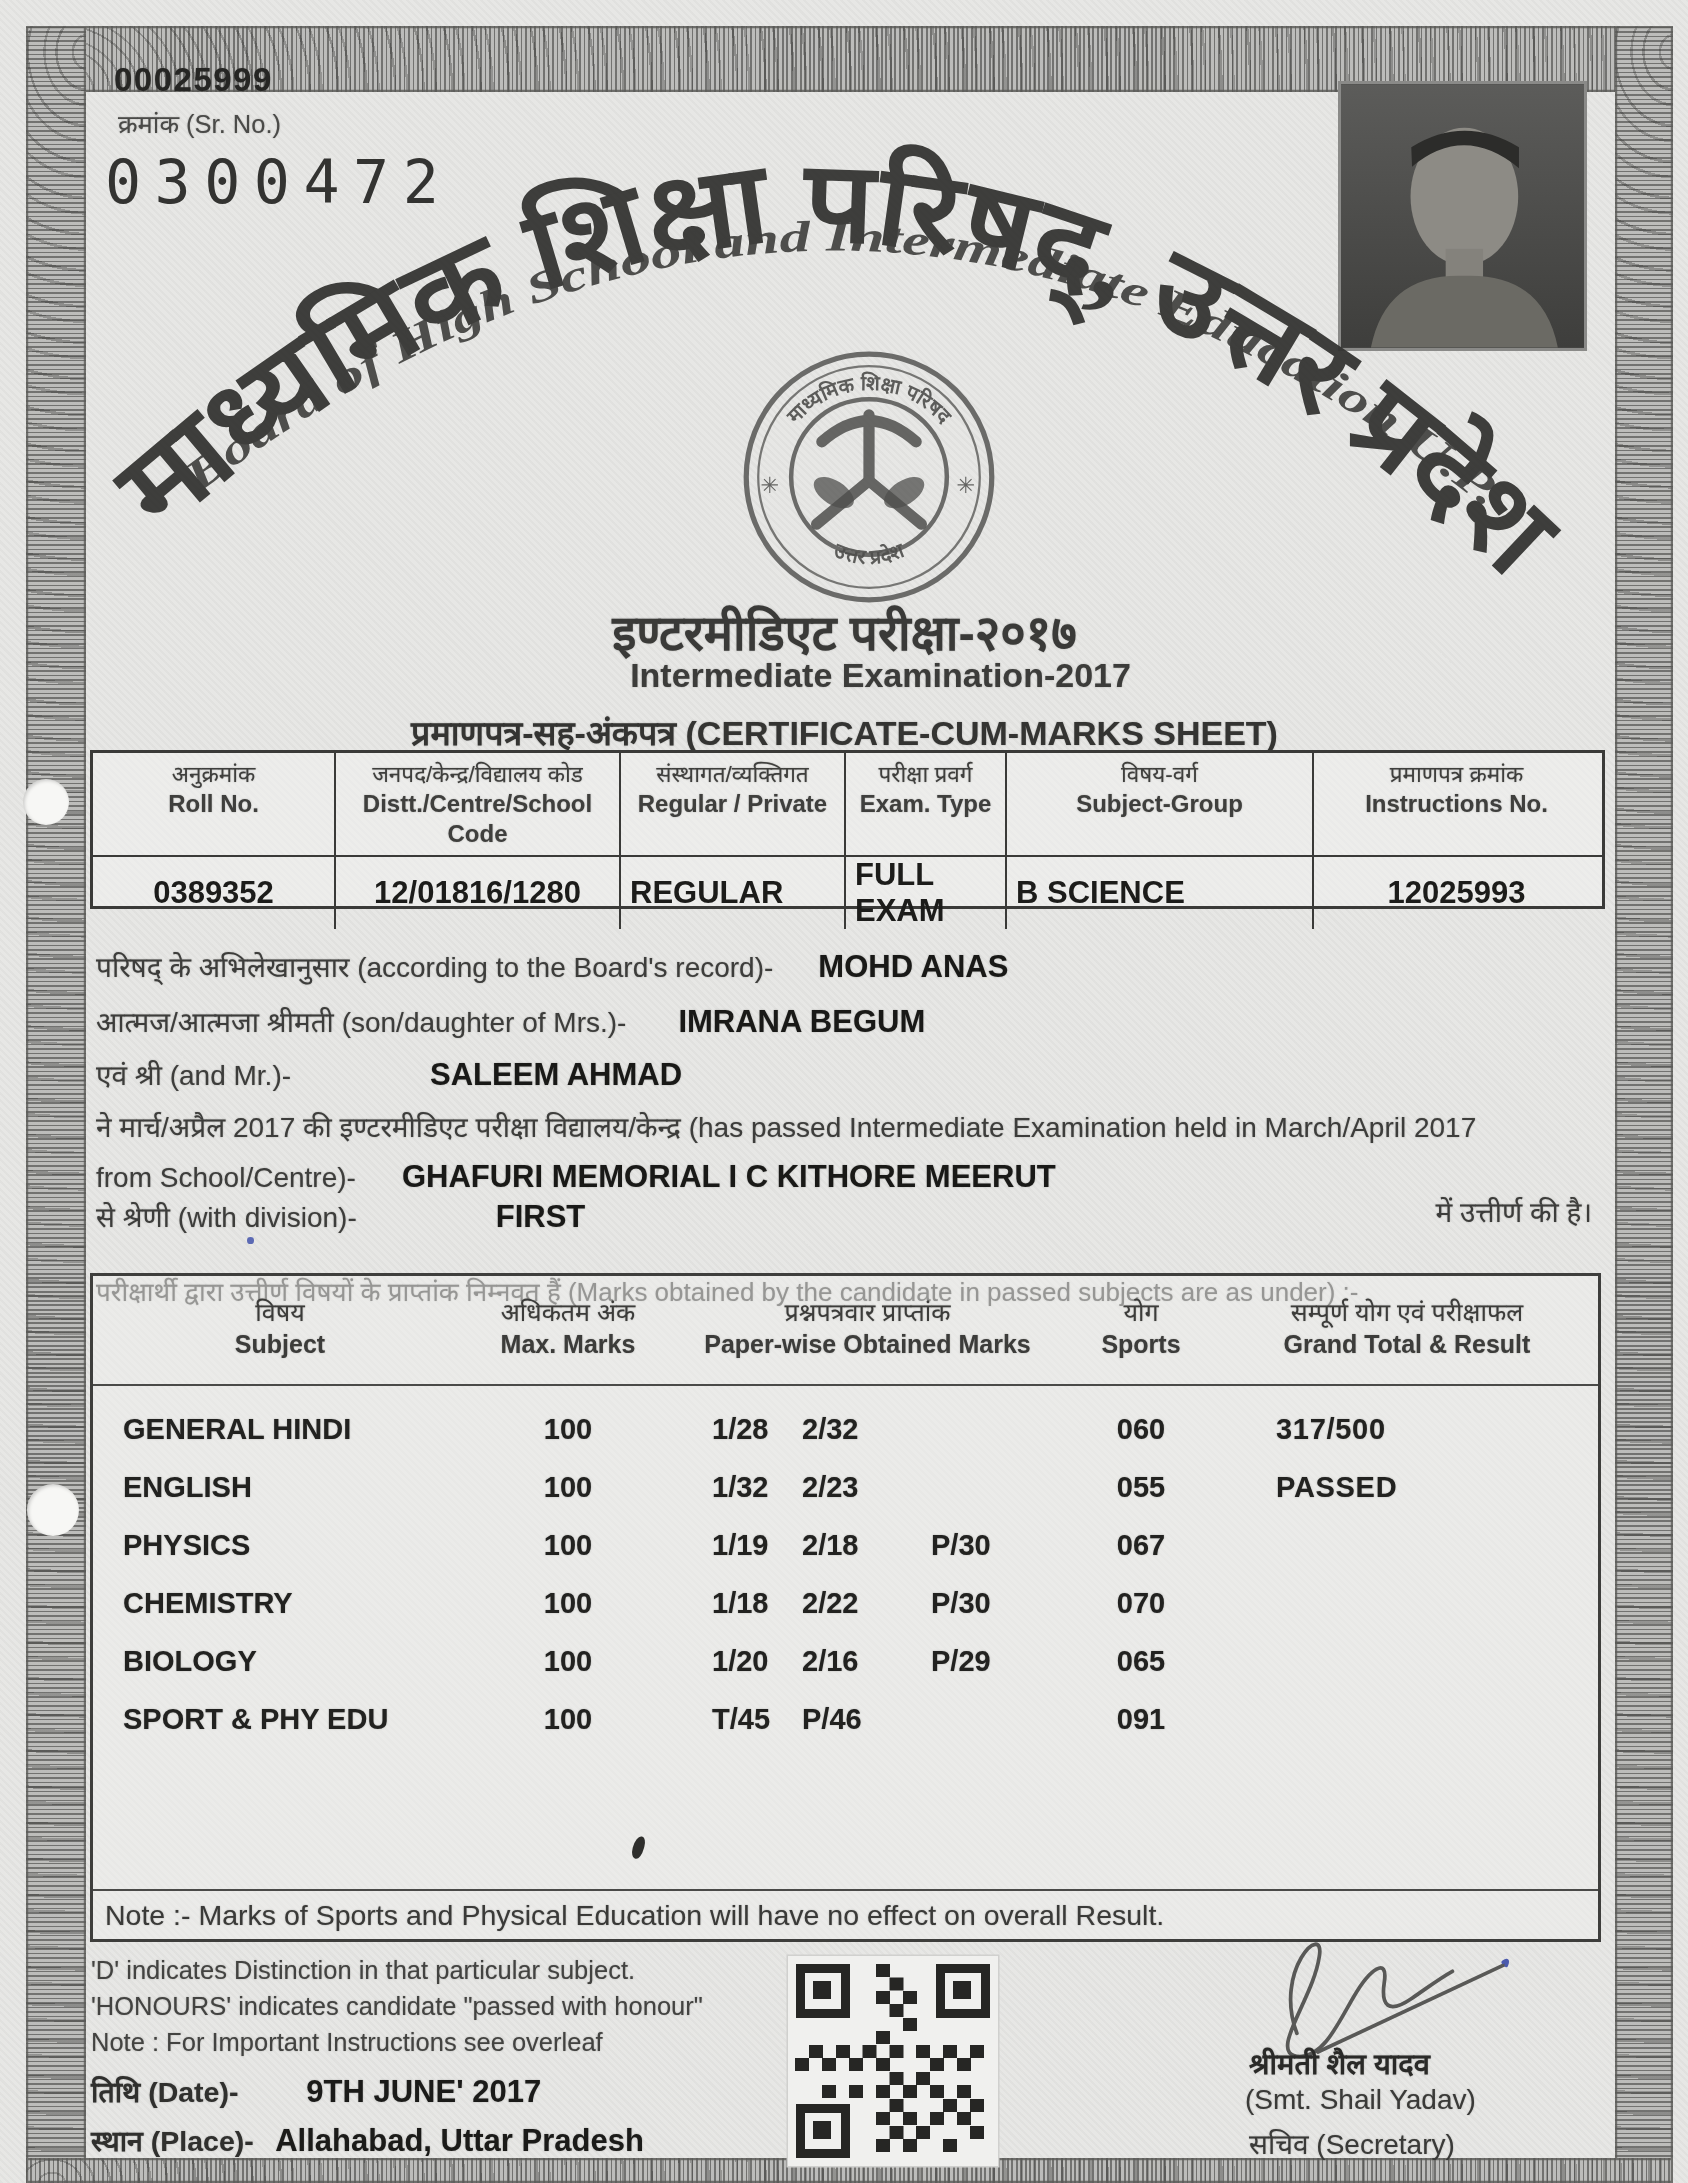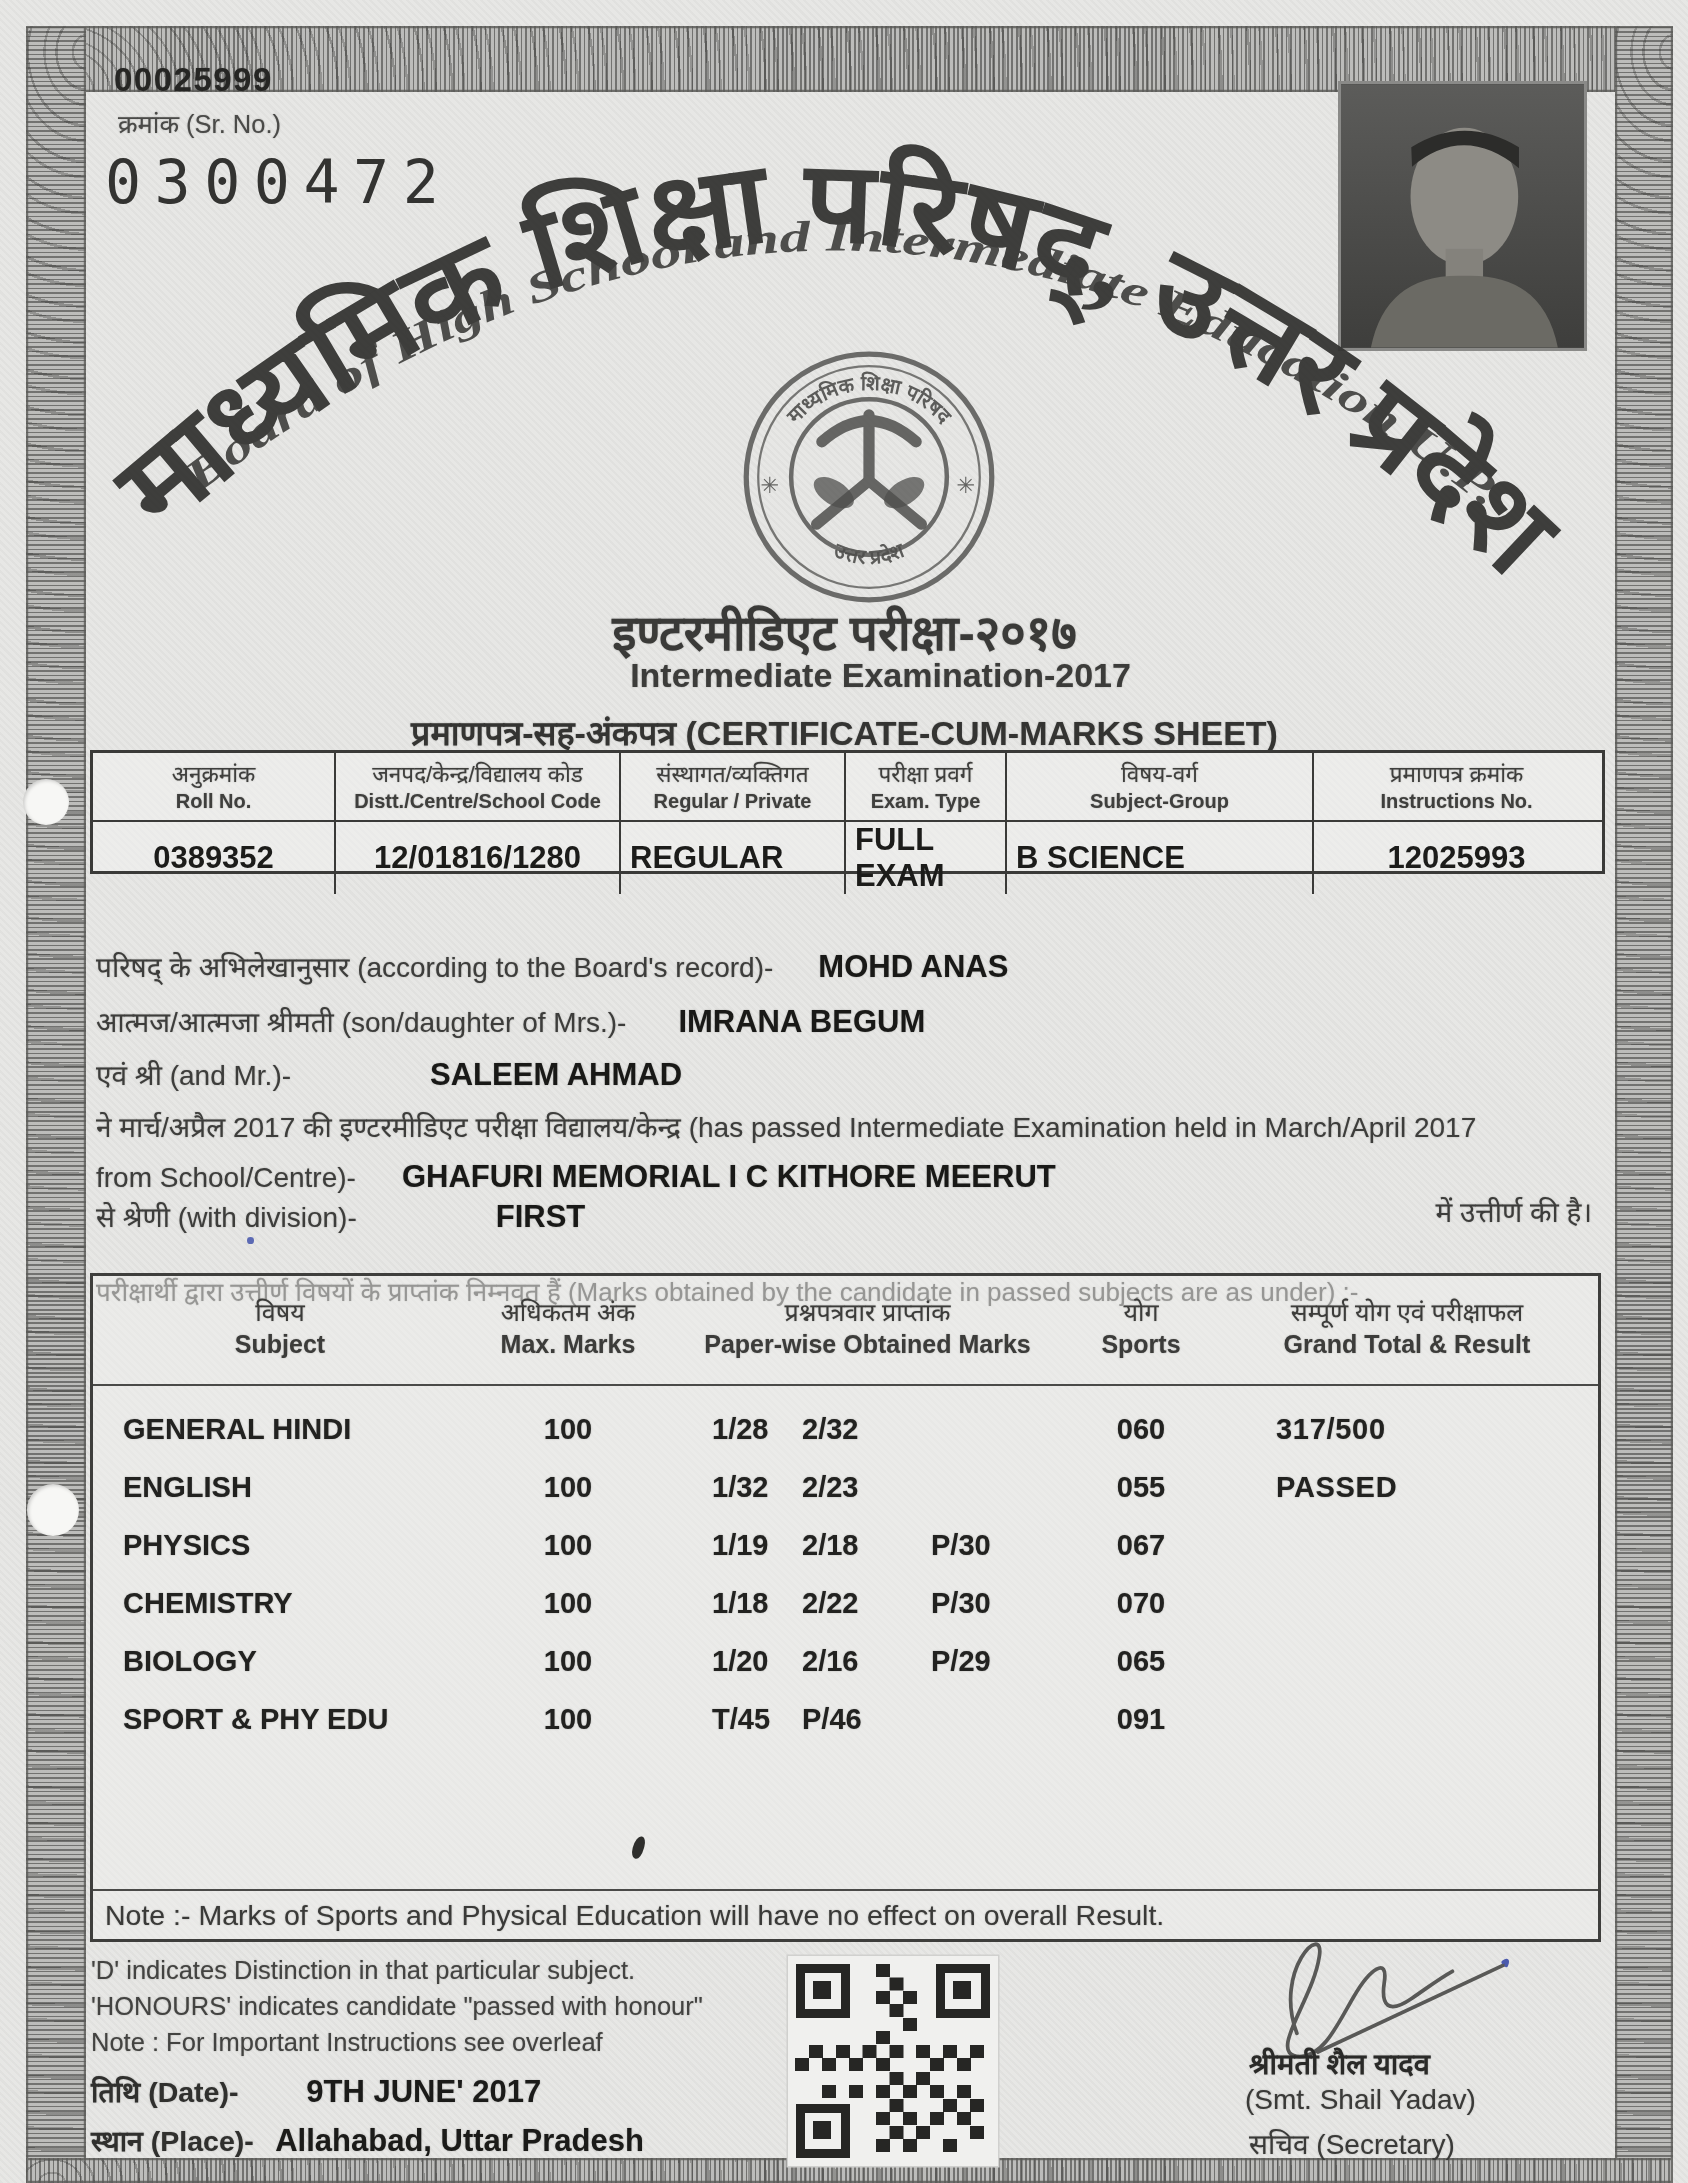--- a/index.html
+++ b/index.html
@@ -33,21 +33,21 @@
   .exam-en{font-size:34px;font-weight:bold;color:#3c3c3a;padding-left:36px;}
   .sheet-ti{font-size:34px;font-weight:bold;color:#343432;}
   .center{width:1689px;text-align:center;}
 
   
   .info-table{position:absolute;left:90px;top:750px;width:1509px;border:3px solid #3a3a38;background:rgba(242,242,240,.55);}
   .info-head{display:grid;grid-template-columns:243px 285px 225px 161px 307px 285px;border-bottom:2.2px solid #3a3a38;}
   .info-head .cell{border-right:2.2px solid #3a3a38;text-align:center;padding:7.5px 3px 6px 3px;line-height:1.25;}
   .info-head .cell:last-child{border-right:none;}
   .ih-hi{font-size:22.5px;color:#3f3f3d;}
-  .ih-en{font-size:20px;font-weight:bold;color:#3f3f3d;}
+  .ih-en{font-size:24px;font-weight:bold;color:#3f3f3d;}
   .info-vals{display:grid;grid-template-columns:243px 285px 225px 161px 307px 285px;height:49px;align-items:center;}
   .info-vals .vcell{border-right:2.2px solid #3a3a38;height:100%;display:flex;align-items:center;font-size:31px;font-weight:bold;color:#1c1c1a;}
   .info-vals .vcell:last-child{border-right:none;}
   .vc-c{justify-content:center;}
   .vc-l{justify-content:flex-start;padding-left:9px;}
 
   .cert-line{position:absolute;font-size:28px;display:flex;align-items:baseline;white-space:nowrap;}
   .cert-line .val{font-size:31px;font-weight:bold;color:#191917;}
 
   

